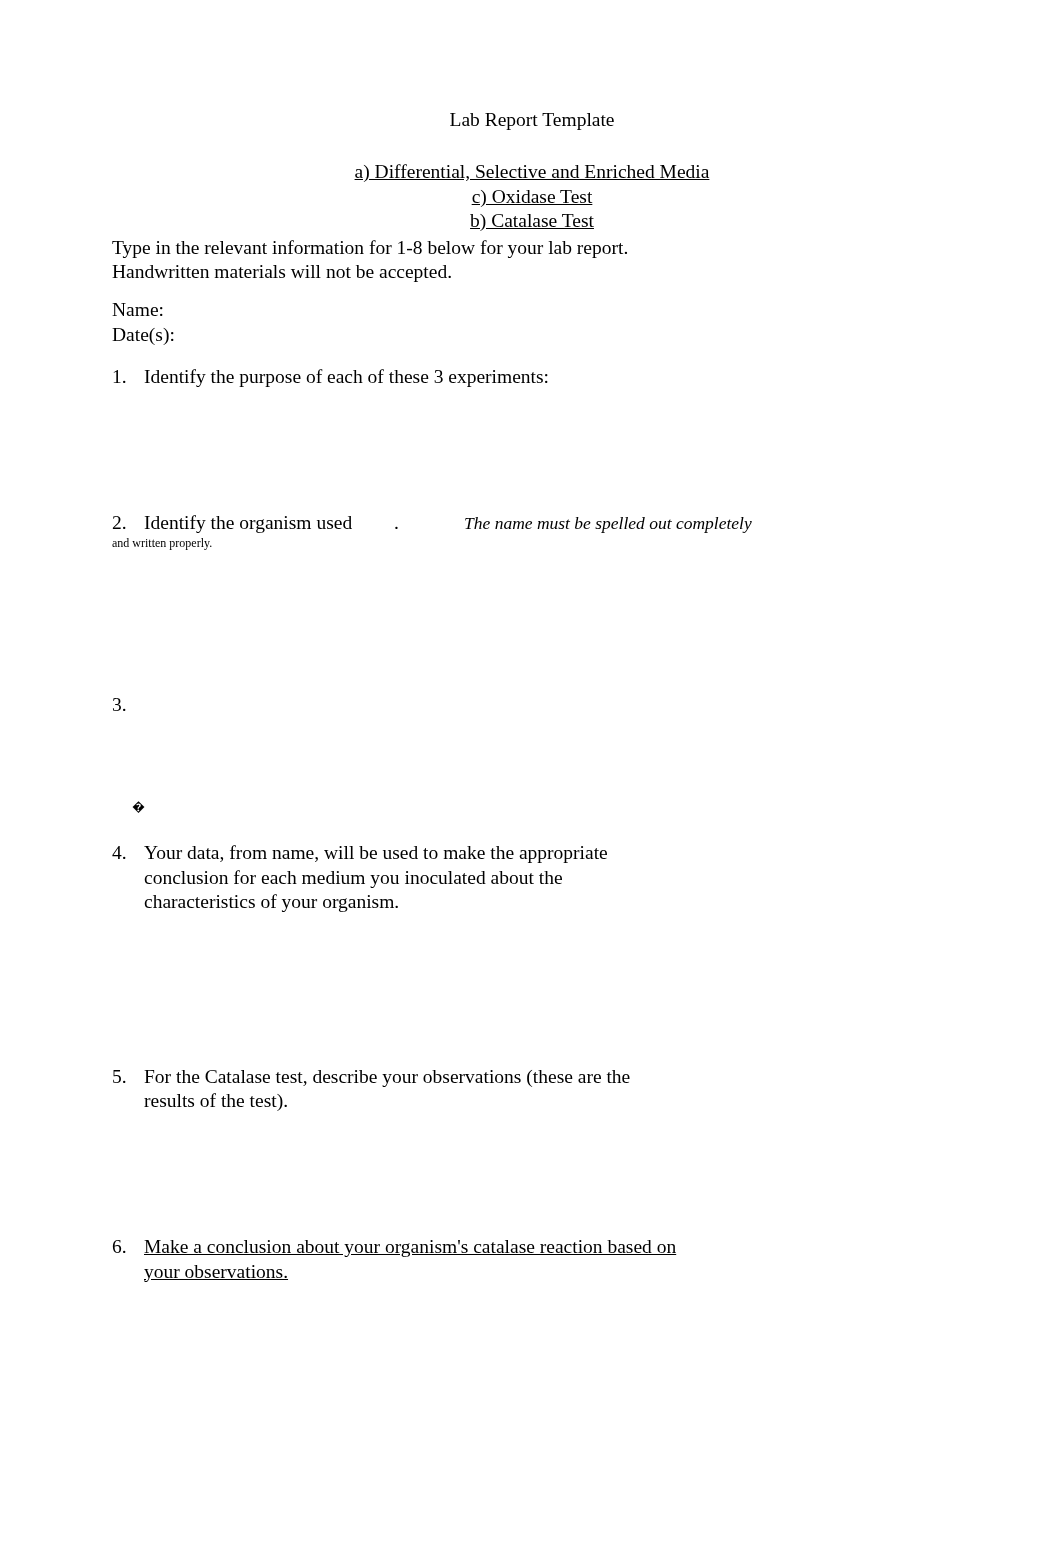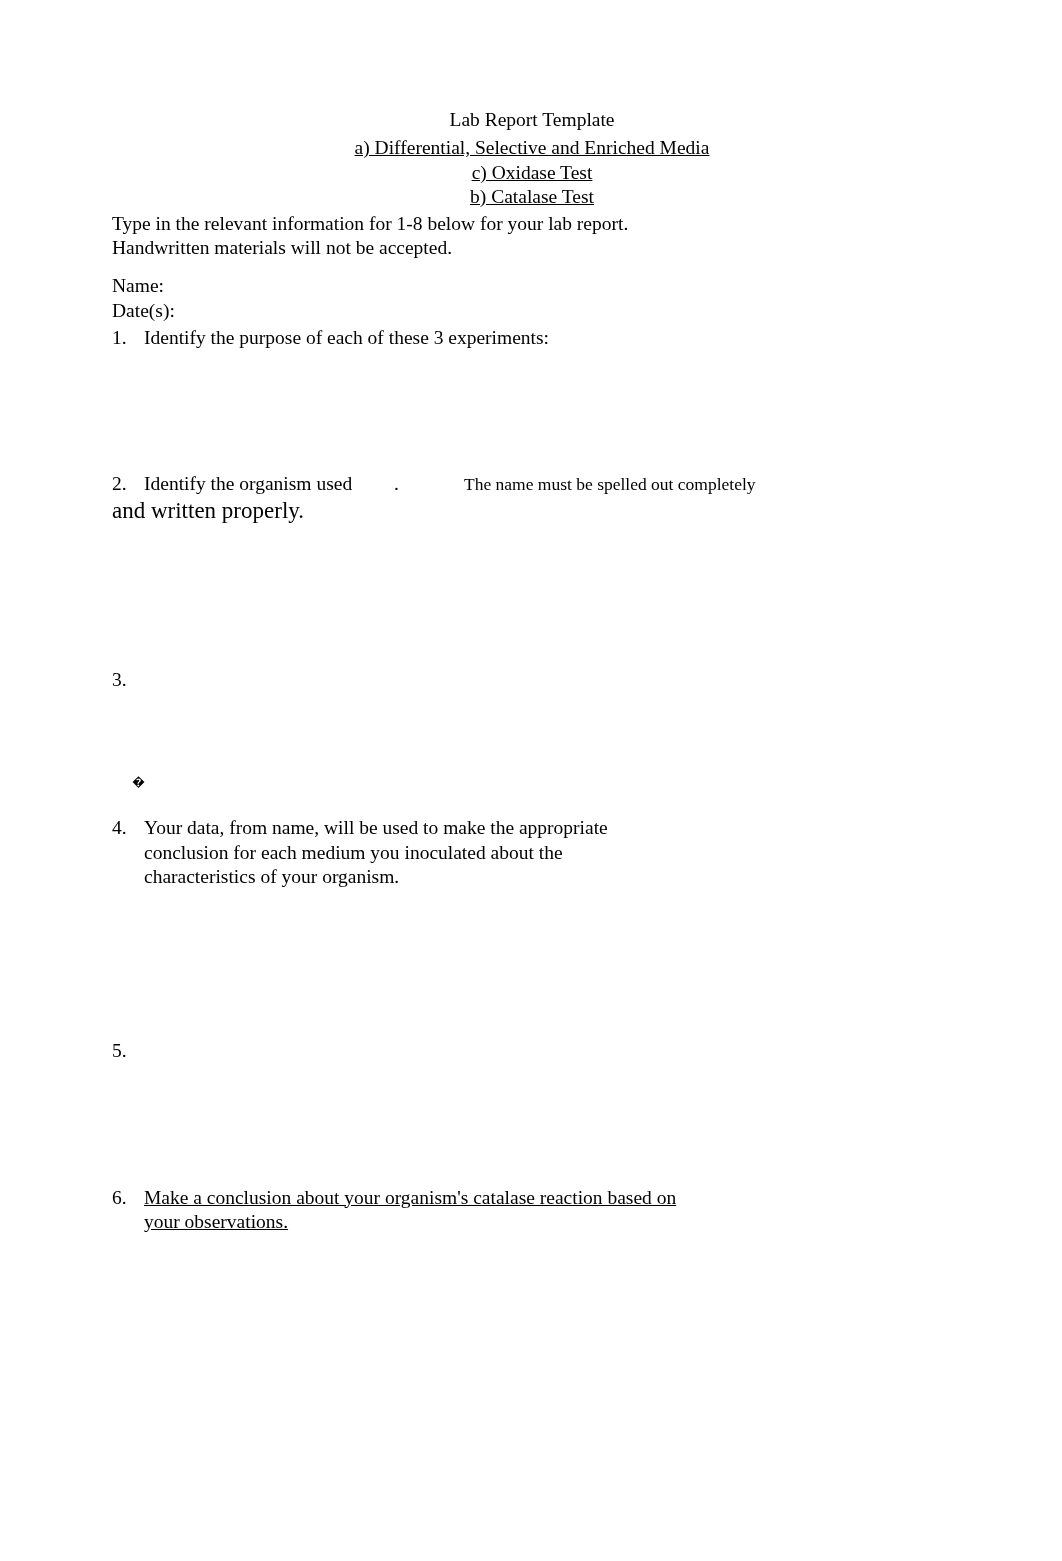--- a/index.html
+++ b/index.html
@@ -12,74 +12,75 @@
       width: 1062px;
       height: 1561px;
       font-family: 'Times New Roman', Times, serif;
       color: #000000;
       padding: 108px 110px 30px 112px;
       font-size: 19.5px;
       line-height: 1.25;
     }
     .title {
       text-align: center;
-      margin-bottom: 4px;
+      margin-bottom: 28px;
     }
     .subtitle-block {
       text-align: center;
       margin-bottom: 2px;
       text-decoration: underline;
     }
     .subtitle-line {
       display: block;
     }
     .instruct {
       margin-bottom: 14px;
     }
     .name-label {
     }
     .dates-label {
-      margin-bottom: 3px;
+      margin-bottom: 18px;
     }
     .qrow {
       display: flex;
     }
     .qnum {
       flex: 0 0 32px;
     }
     .qtext {
       flex: 1;
     }
     .gap-small { height: 122px; }
     .gap-med   { height: 142px; }
     .gap-bullet-before { height: 82px; }
     .gap-bullet-after  { height: 26px; }
     .gap-after4 { height: 150px; }
     .gap-after5 { height: 122px; }
     .smaller {
-      font-size: 23px;
+      font-size: 12px;
     }
     .bullet {
       margin-left: 20px;
       font-size: 13px;
       font-family: Arial, sans-serif;
     }
     .q2-first {
       display: flex;
       align-items: baseline;
     }
     .q2-left {
       flex: 0 0 250px;
     }
     .q2-dotgap {
       flex: 0 0 70px;
     }
     .q2-right {
       flex: 1;
       font-size: 17.5px;
+      font-style: italic;
     }
   </style>
 </head>
 <body>
 
 <div class="title">Lab Report Template</div>
 
 <div class="subtitle-block">
   <span class="subtitle-line">a) Differential, Selective and Enriched Media</span>
   <span class="subtitle-line">c) Oxidase Test</span>
@@ -126,20 +127,21 @@
 
 <div class="qrow">
   <div class="qnum">4.</div>
   <div class="qtext" style="max-width:520px;">Your data, from name, will be used to make the appropriate conclusion for each medium you inoculated about the characteristics of your organism.</div>
 </div>
 
 <div class="gap-after4"></div>
 
 <div class="qrow">
   <div class="qnum">5.</div>
+  <div class="qtext" style="max-width:540px;">For the Catalase test, describe your observations (these are the results of the test).</div>
 </div>
 
 <div class="gap-after5"></div>
 
 <div class="qrow">
   <div class="qnum">6.</div>
   <div class="qtext" style="max-width:560px;text-decoration:underline;">Make a conclusion about your organism's catalase reaction based on your observations.</div>
 </div>
 
 </body></html>

